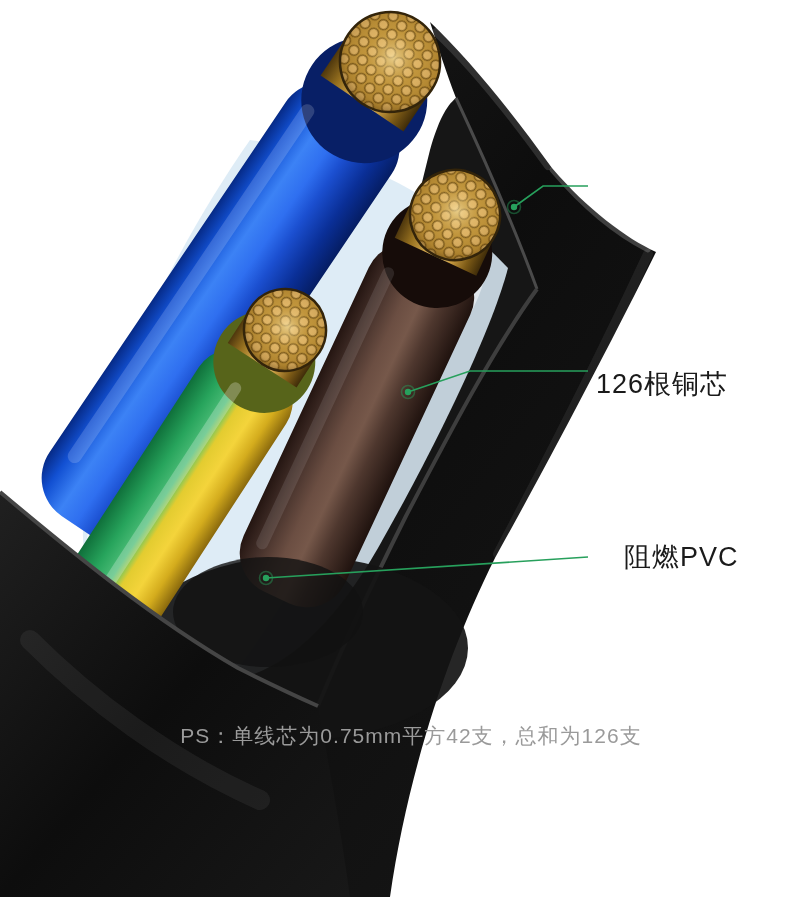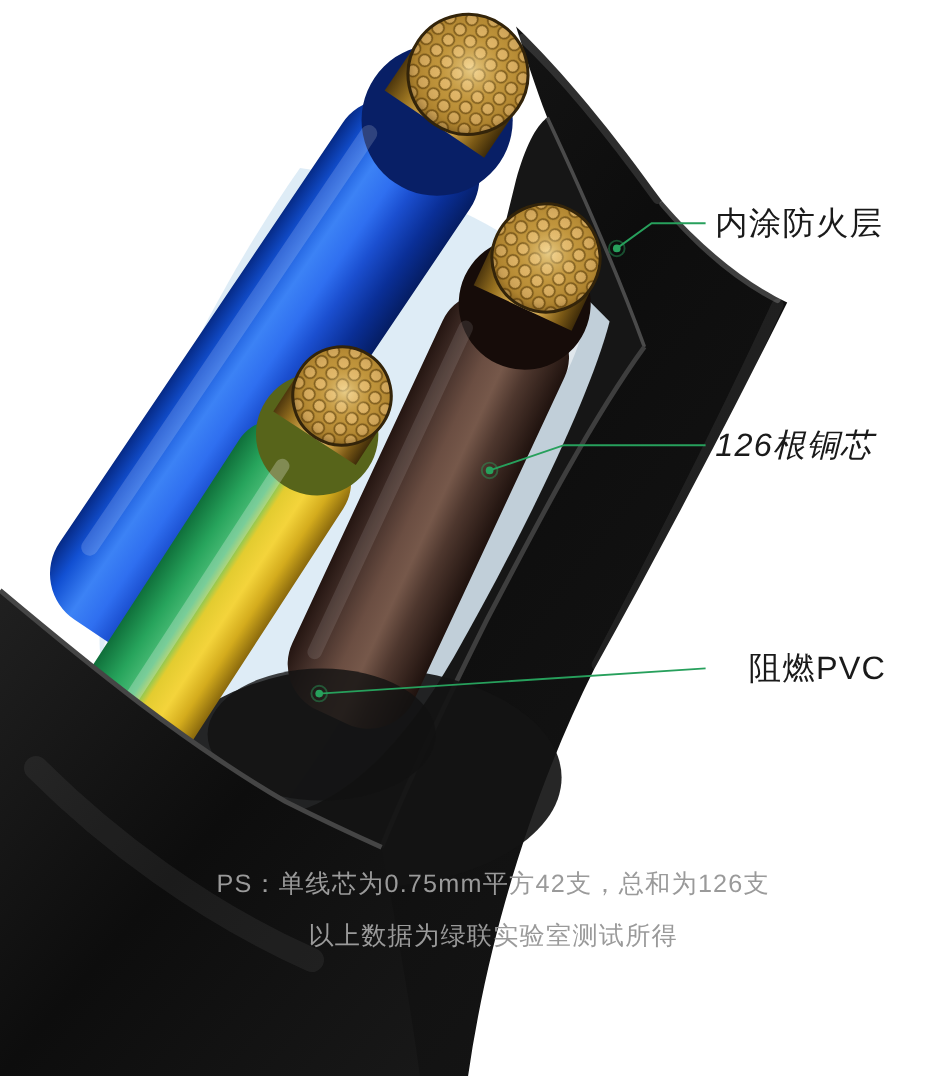--- a/index.html
+++ b/index.html
@@ -8,21 +8,21 @@
     overflow:hidden;margin:0 auto;
     font-family:"Liberation Sans","DejaVu Sans",sans-serif;
   }
   .scene{position:absolute;left:0;top:0;width:790px;height:897px;}
   .callout-label{
     position:absolute;left:596px;
     font-size:27px;font-weight:500;color:#1a1a1a;letter-spacing:1px;
     white-space:nowrap;line-height:32px;
   }
   .c1{top:170px;}
-  .c2{top:355px;font-style:italic;}
+  .c2{top:368px;}
   .c3{top:541px;margin-left:28px;}
   .footnote{
     position:absolute;left:16px;top:722px;width:100%;
     display:flex;flex-direction:column;align-items:center;gap:16px;
     color:#9a9a9a;font-size:21px;letter-spacing:1px;
   }
 </style>
 </head>
 <body>
 
@@ -176,22 +176,20 @@
       <polyline points="408,392 470,371 588,371"></polyline>
       <circle cx="408" cy="392" r="3.2" fill="#27a05c" stroke="none"></circle>
       <circle cx="408" cy="392" r="6.5" opacity="0.45"></circle>
 
       <polyline points="266,578 588,557"></polyline>
       <circle cx="266" cy="578" r="3.2" fill="#27a05c" stroke="none"></circle>
       <circle cx="266" cy="578" r="6.5" opacity="0.45"></circle>
     </g>
   </svg>
 
-  <div class="callout-label c1">内涂防火层</div>
   <div class="callout-label c2">126根铜芯</div>
   <div class="callout-label c3">阻燃PVC</div>
 
   <div class="footnote">
     <div>PS：单线芯为0.75mm平方42支，总和为126支</div>
-    <div>以上数据为绿联实验室测试所得</div>
   </div>
 
 </div>
 
 </body></html>

